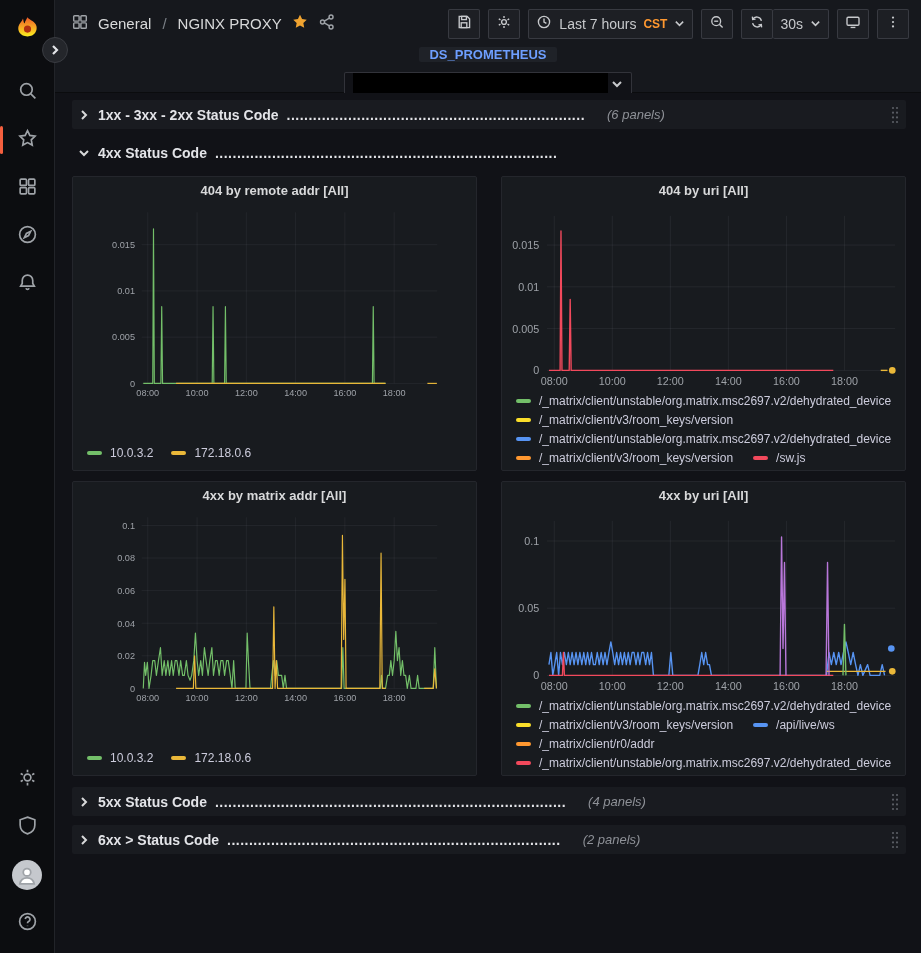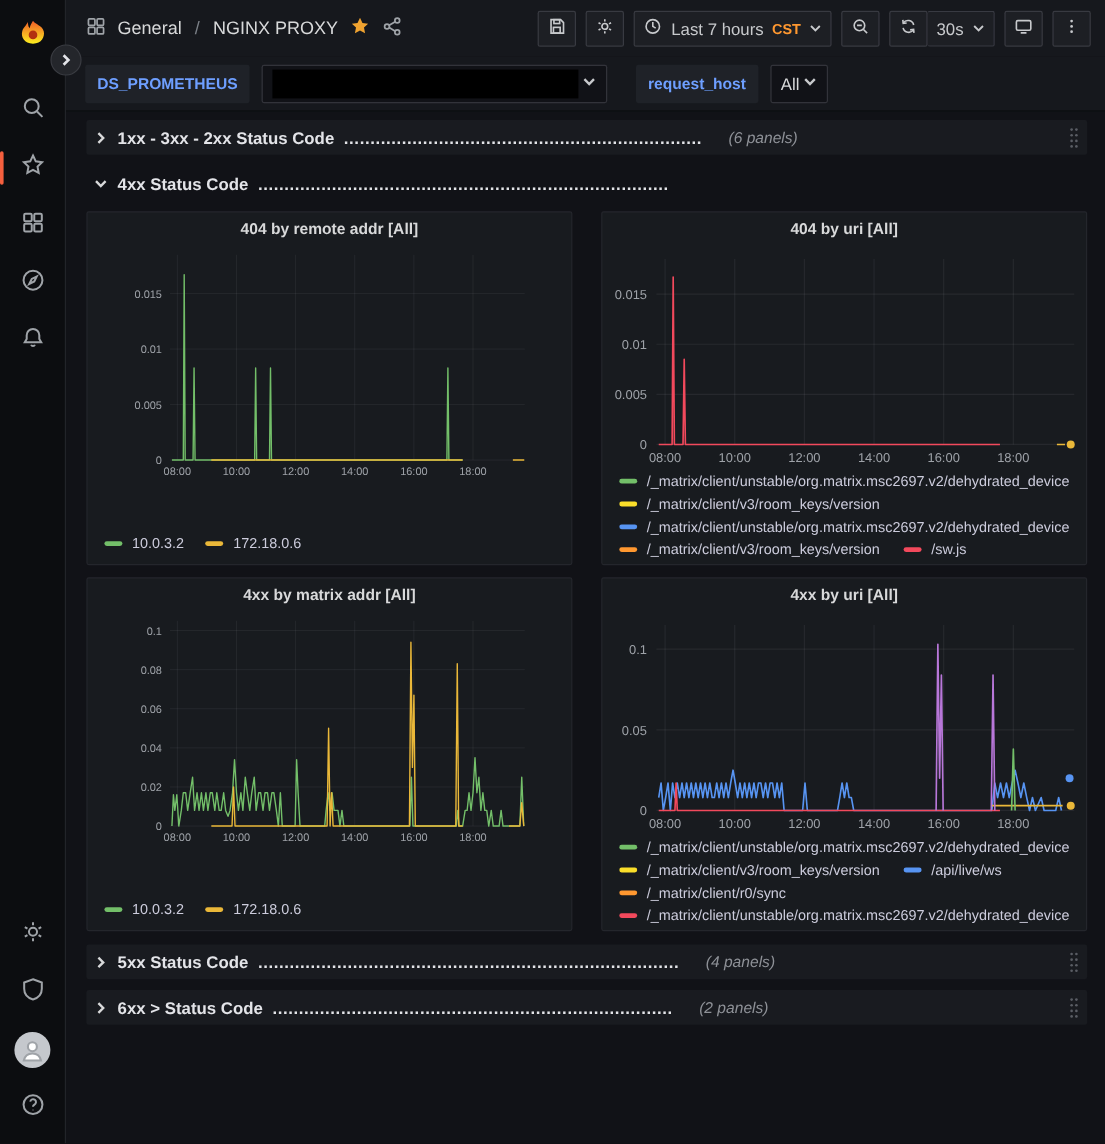--- a/index.html
+++ b/index.html
@@ -14,21 +14,21 @@
   .sb-logo svg { width:27px; height:27px; stroke:none; }
   .sb-gap { margin-top:8px; }
   .active-bar { position:absolute; left:-7px; top:6px; width:3px; height:28px; background:#f55f3e; border-radius:2px; }
   .sb-bottom { margin-top:auto; display:flex; flex-direction:column; align-items:center; padding-bottom:10px; }
   .avatar-circle { width:30px; height:30px; border-radius:50%; background:#c5c8cd; display:flex; align-items:center; justify-content:center; overflow:hidden; }
   .expand-btn { position:absolute; left:42px; top:37px; width:26px; height:26px; border-radius:50%; background:#24262b; border:1px solid #3a3c42; color:#e3e4e8; display:flex; align-items:center; justify-content:center; z-index:9; cursor:pointer; }
   .expand-btn svg { width:12px; height:12px; stroke:#e3e4e8; stroke-width:2.2; fill:none; }
 
   
   .topbar { position:absolute; left:55px; top:0; right:0; height:47px; background:#16181d; display:flex; align-items:center; padding:0 12px 0 16px; }
-  .subheader { position:absolute; left:55px; top:47px; right:0; height:46px; background:#16181d; display:flex; align-items:center; gap:10px; padding:0 16px; border-bottom:1px solid #0b0c0e; }
+  .subheader { position:absolute; left:55px; top:47px; right:0; height:46px; background:#16181d; display:flex; align-items:center; gap:10px; padding:0 16px; border-bottom:1px solid #0b0c0e;flex-direction:column; }
   .crumb { display:flex; align-items:center; gap:9px; font-size:15px; color:#d8d9da; }
   .crumb .sep { color:#7b8087; padding:0 2px; }
   .crumb svg { width:18px; height:18px; stroke:#9fa3a8; fill:none; stroke-width:1.6; }
   .crumb .star-filled svg { fill:#f0a330; stroke:none; }
   .tb-right { margin-left:auto; display:flex; align-items:center; gap:8px; }
   .tb-btn { height:30px; min-width:30px; padding:0 7px; background:rgba(204,204,220,0.04); border:1px solid rgba(204,204,220,0.16); border-radius:2px; display:flex; align-items:center; justify-content:center; gap:7px; color:#c7c9cc; font-size:14px; cursor:pointer; }
   .tb-btn svg { width:16px; height:16px; stroke:#c7c9cc; fill:none; stroke-width:1.7; }
   .tb-group { display:flex; }
   .tb-group .tb-btn + .tb-btn { border-left:none; }
   .cst { color:#ff9830; font-size:12px; font-weight:700; }
@@ -471,21 +471,21 @@
               <span>/_matrix/client/v3/room_keys/version</span>
             </span>
             <span class="lg-item">
               <span class="lg-sw" style="background: rgb(87, 148, 242);"></span>
               <span>/api/live/ws</span>
             </span>
           </div>
           <div class="lg-row">
             <span class="lg-item">
               <span class="lg-sw" style="background: rgb(255, 152, 48);"></span>
-              <span>/_matrix/client/r0/sync</span>
+              <span>/_matrix/client/r0/addr</span>
             </span>
           </div>
           <div class="lg-row">
             <span class="lg-item">
               <span class="lg-sw" style="background: rgb(242, 73, 92);"></span>
               <span>/_matrix/client/unstable/org.matrix.msc2697.v2/dehydrated_device</span>
             </span>
           </div>
         </div>
     </section>

